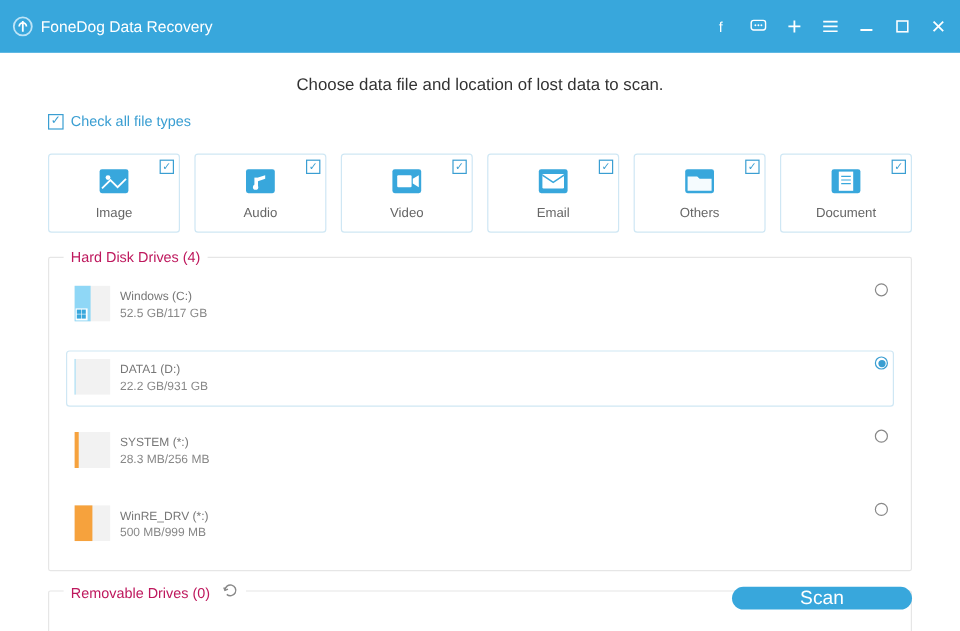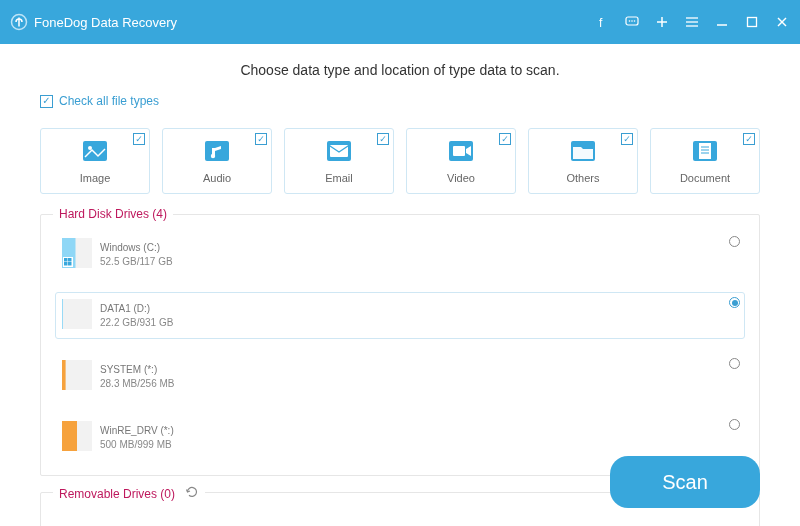--- a/index.html
+++ b/index.html
@@ -26,21 +26,21 @@
 .drive.selected { border-color: #cfe7f4; }
 .drive .radio { position: absolute; top: 4px; right: 4px; width: 11px; height: 11px; border: 1px solid #888; border-radius: 50%; display: flex; align-items: center; justify-content: center; }
 .drive.selected .radio { border-color: #3a9ed2; }
 .drive.selected .radio::after { content: ""; width: 6px; height: 6px; background: #3a9ed2; border-radius: 50%; }
 .drive-icon { width: 30px; height: 30px; flex-shrink: 0; }
 .drive-text { display: flex; flex-direction: column; font-size: 10px; color: #888; line-height: 1.4; }
 .drive-text .name { color: #777; }
 .removable-body { min-height: 56px; }
 .bin-row { display: flex; align-items: center; gap: 10px; margin-top: 6px; padding-left: 14px; position: relative; }
 .bin-row .radio { width: 11px; height: 11px; border: 1px solid #888; border-radius: 50%; position: absolute; left: 130px; top: -6px; }
-.scan-btn { position: absolute; right: 40px; bottom: 18px; width: 150px; height: 52px; border-radius: 18px; background: #38a7dc; color: #fff; display: flex; align-items: center; justify-content: center; font-size: 20px; cursor: pointer; border: none; }
+.scan-btn { position: absolute; right: 40px; bottom: 18px; width: 150px; height: 19px; border-radius: 18px; background: #38a7dc; color: #fff; display: flex; align-items: center; justify-content: center; font-size: 16px; cursor: pointer; border: none; }
 .refresh-icon { cursor: pointer; }
 </style>
 </head>
 <body>
 
 <div class="titlebar">
   <div class="logo">
     <svg width="18" height="18" viewBox="0 0 24 24">
         <circle cx="12" cy="12" r="10" fill="none" stroke="#bde4f7" stroke-width="2"></circle>
         <path d="M8 12 A4 4 0 0 1 16 12" fill="none" stroke="#fff" stroke-width="2"></path>
@@ -88,21 +88,21 @@
     <span>
         <svg width="12" height="12" viewBox="0 0 12 12">
           <line x1="2" y1="2" x2="10" y2="10" stroke="#fff" stroke-width="1.5"></line>
           <line x1="10" y1="2" x2="2" y2="10" stroke="#fff" stroke-width="1.5"></line>
         </svg>
       </span>
   </div>
 </div>
 
 <div class="content">
-  <div class="heading">Choose data type and location of type data to scan.</div>
+  <div class="heading">Choose data file and location of lost data to scan.</div>
 
   <div class="checkall">
     <span class="checkbox checked"></span>
     <span>Check all file types</span>
   </div>
 
   <div class="types" id="types-row">
       <div class="type-card">
         <span class="mini-check"></span>
         <span><svg class="type-icon" viewBox="0 0 28 24">
@@ -119,33 +119,33 @@
             <rect x="9" y="9" width="3" height="9" fill="#fff"></rect>
             <circle cx="10" cy="17" r="2.2" fill="#fff"></circle>
             <path d="M12 9 L18 7 L18 10 L12 12" fill="#fff"></path>
           </svg></span>
         <span class="label">Audio</span>
       </div>
       <div class="type-card">
         <span class="mini-check"></span>
         <span><svg class="type-icon" viewBox="0 0 28 24">
             <rect x="2" y="2" width="24" height="20" rx="2" fill="#38a7dc"></rect>
+            <rect x="6" y="7" width="12" height="10" rx="1" fill="#fff"></rect>
+            <polygon points="19,10 24,7 24,17 19,14" fill="#fff"></polygon>
+          </svg></span>
+        <span class="label">Video</span>
+      </div>
+      <div class="type-card">
+        <span class="mini-check"></span>
+        <span><svg class="type-icon" viewBox="0 0 28 24">
+            <rect x="2" y="2" width="24" height="20" rx="2" fill="#38a7dc"></rect>
             <rect x="5" y="6" width="18" height="12" rx="1" fill="#fff"></rect>
             <polyline points="5,7 14,13 23,7" fill="none" stroke="#38a7dc" stroke-width="1.3"></polyline>
           </svg></span>
         <span class="label">Email</span>
-      </div>
-      <div class="type-card">
-        <span class="mini-check"></span>
-        <span><svg class="type-icon" viewBox="0 0 28 24">
-            <rect x="2" y="2" width="24" height="20" rx="2" fill="#38a7dc"></rect>
-            <rect x="6" y="7" width="12" height="10" rx="1" fill="#fff"></rect>
-            <polygon points="19,10 24,7 24,17 19,14" fill="#fff"></polygon>
-          </svg></span>
-        <span class="label">Video</span>
       </div>
       <div class="type-card">
         <span class="mini-check"></span>
         <span><svg class="type-icon" viewBox="0 0 28 24">
             <rect x="2" y="2" width="24" height="20" rx="2" fill="#38a7dc"></rect>
             <path d="M4 8 L4 20 L24 20 L24 10 L14 10 L12 8 Z" fill="#fff" opacity="0.95"></path>
           </svg></span>
         <span class="label">Others</span>
       </div>
       <div class="type-card">

